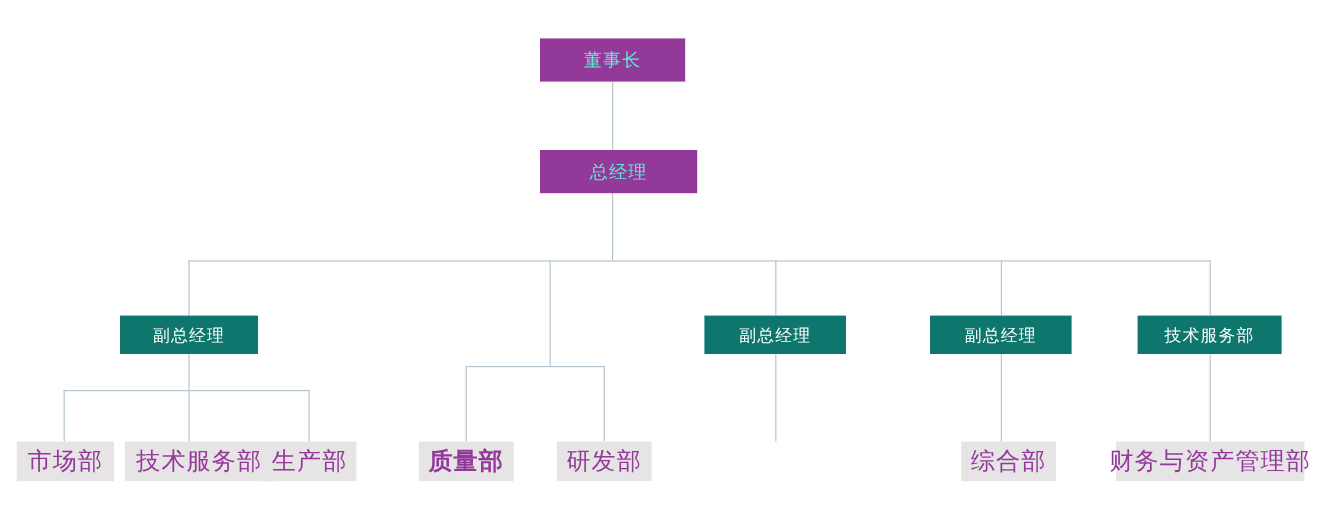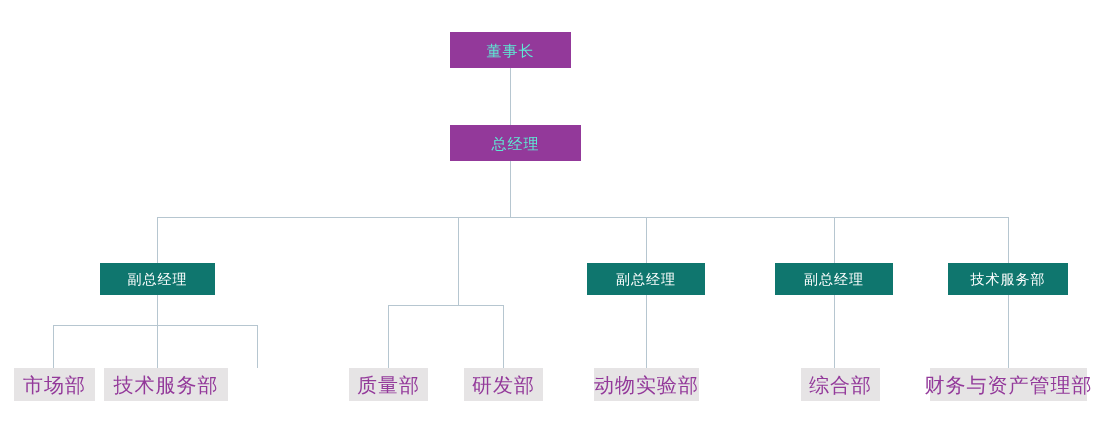--- a/index.html
+++ b/index.html
@@ -103,24 +103,24 @@
   <div class="node level-2" style="left:587px; top:263px; width:118px;">副总经理</div>
 
   <div class="node level-2" style="left:775px; top:263px; width:118px;">副总经理</div>
 
   <div class="node level-2" style="left:948px; top:263px; width:120px;">技术服务部</div>
 
   <div class="node level-3" style="left:14px; top:368px; width:81px;">市场部</div>
 
   <div class="node level-3" style="left:104px; top:368px; width:124px;">技术服务部</div>
 
+  <div class="node level-3" style="left:219px; top:368px; width:78px;">生产部</div>
 
-  <div class="node level-3" style="left:349px; top:368px; width:79px;">质量部</div>
+  <div class="node level-3" style="left:349px; top:368px; width:79px;font-weight:bold;">质量部</div>
 
   <div class="node level-3" style="left:464px; top:368px; width:79px;">研发部</div>
 
-  <div class="node level-3" style="left:594px; top:368px; width:105px;">动物实验部</div>
 
   <div class="node level-3" style="left:930px; top:368px; width:157px;">财务与资产管理部</div>
 
   <div class="node level-3" style="left:801px; top:368px; width:79px;">综合部</div>
 
 </div>
 
 </body></html>

